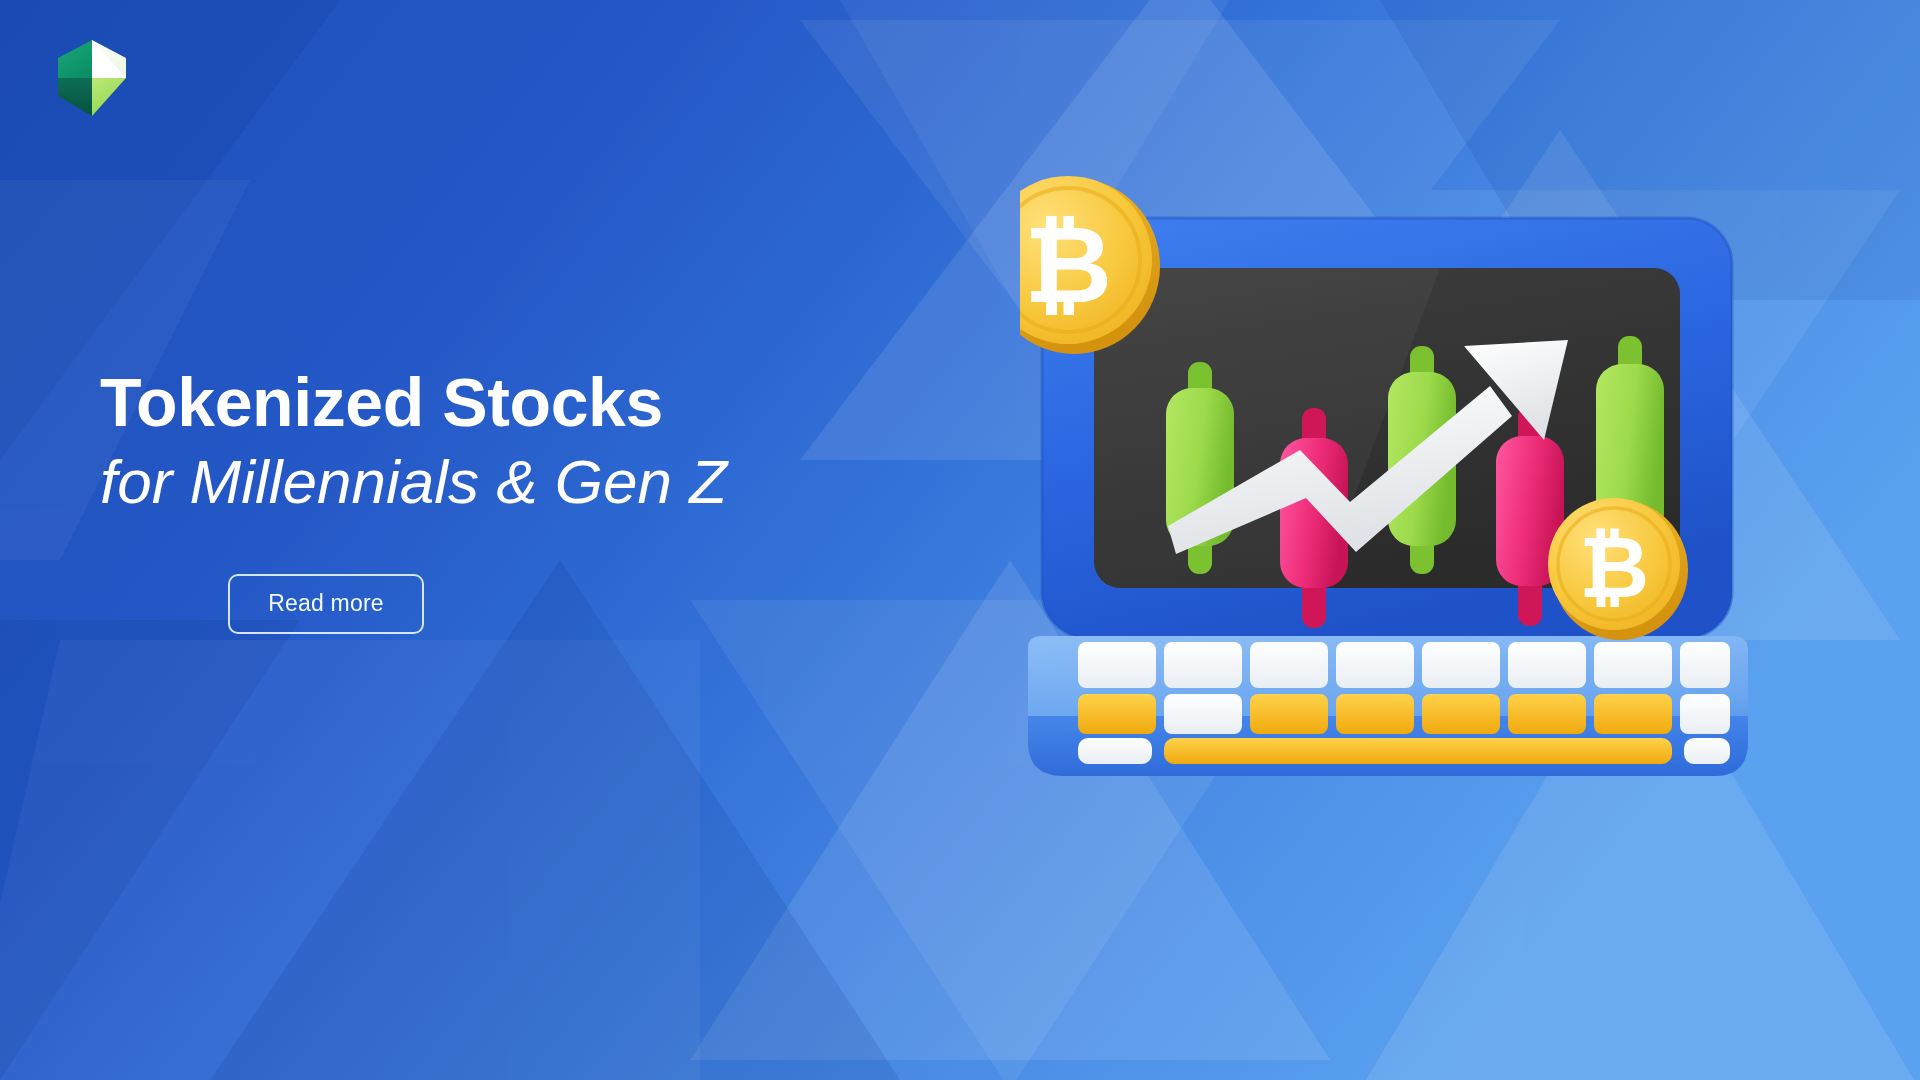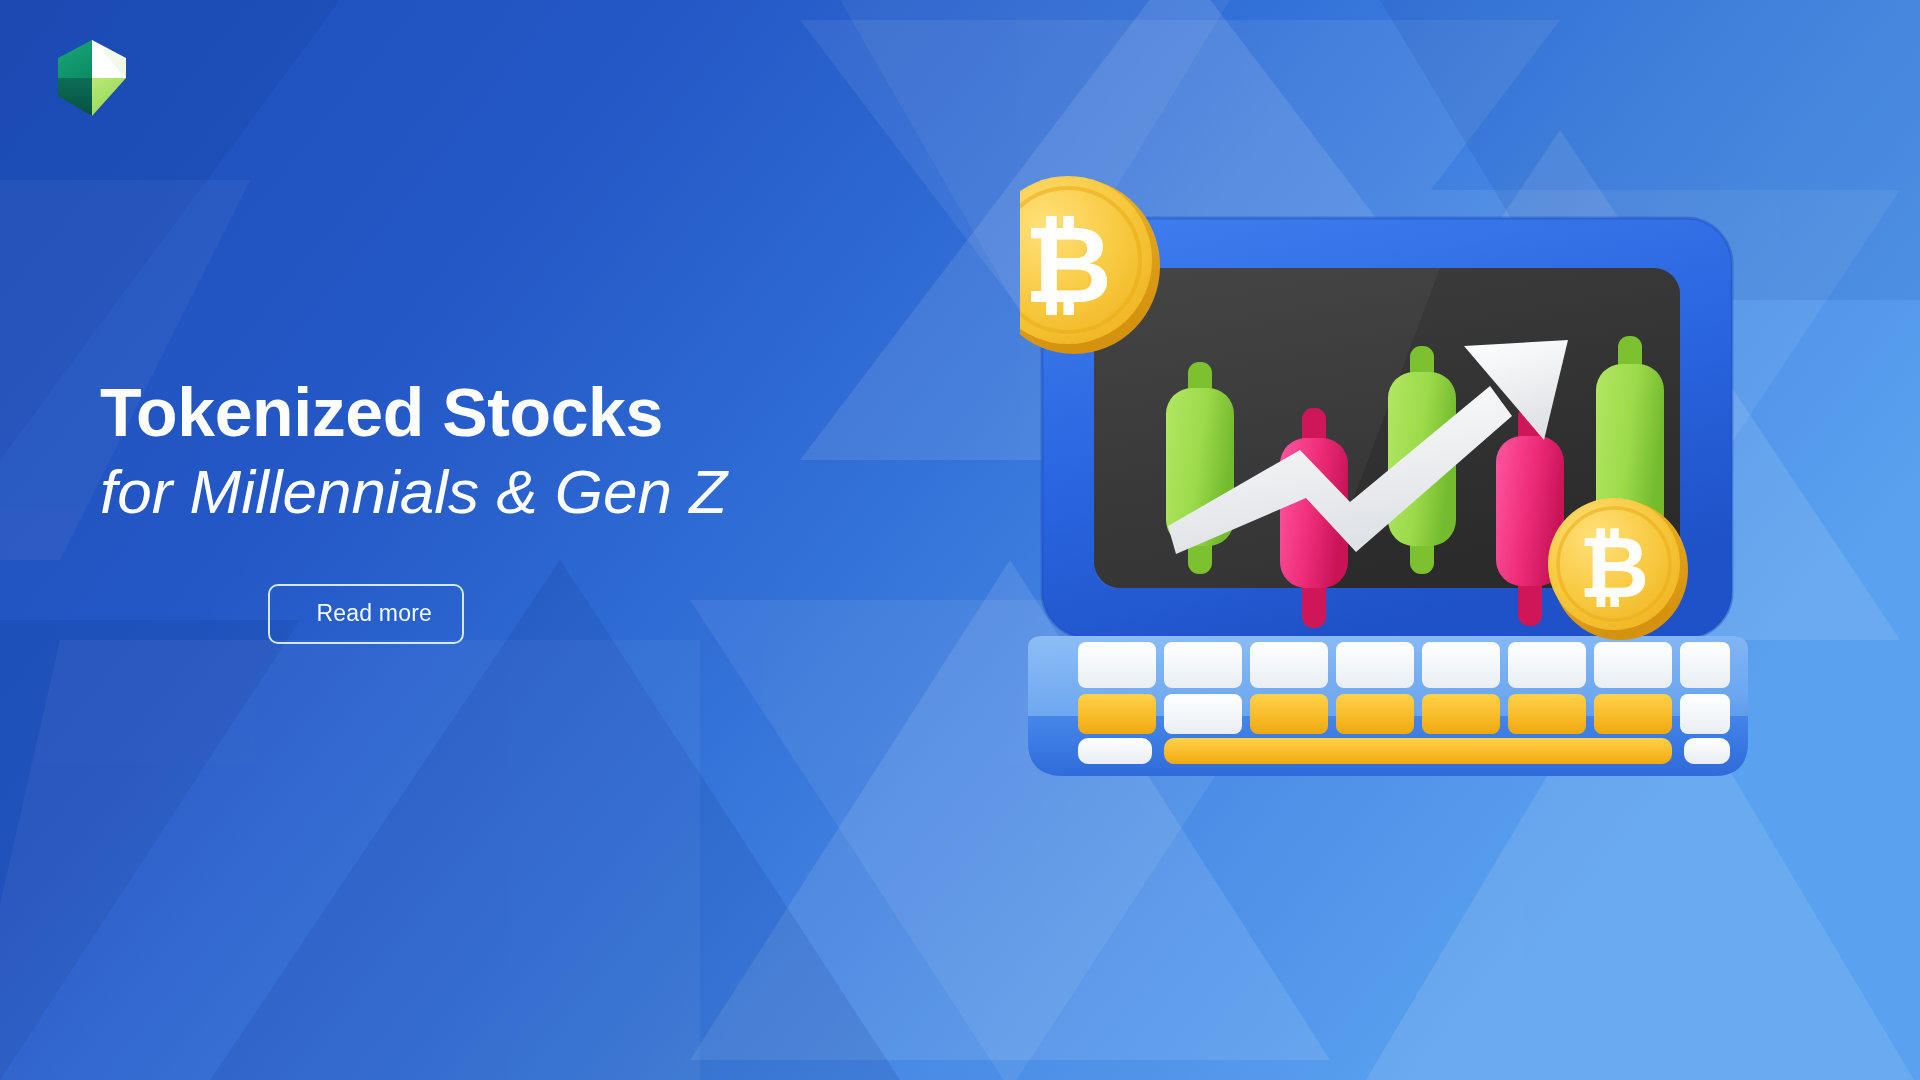--- a/index.html
+++ b/index.html
@@ -31,21 +31,21 @@
     top: 36px;
     width: 80px;
     height: 84px;
   }
   .logo svg { display: block; width: 100%; height: 100%; }
 
   
   .content {
     position: absolute;
     left: 100px;
-    top: 378px;
+    top: 368px;
     width: 820px;
   }
   .headline-1 {
     font-size: 68px;
     font-weight: 700;
     color: #ffffff;
     letter-spacing: -0.4px;
     line-height: 1.0;
     margin: 0 0 10px 0;
     white-space: nowrap;
@@ -72,24 +72,23 @@
     box-sizing: border-box;
     min-width: 196px;
     padding: 14px 30px 15px;
     border: 2px solid rgba(226,243,240,0.92);
     border-radius: 10px;
     background: transparent;
     color: #f2fbf9;
     font-size: 23px;
     font-weight: 400;
     letter-spacing: 0.2px;
-    text-align: right;
+    text-align: center;
     cursor: pointer;
     font-family: "Liberation Sans", sans-serif;
-    margin-left: 40px;
   }
 
   
   .illustration {
     position: absolute;
     left: 1020px;
     top: 150px;
     width: 760px;
     height: 720px;
   }

